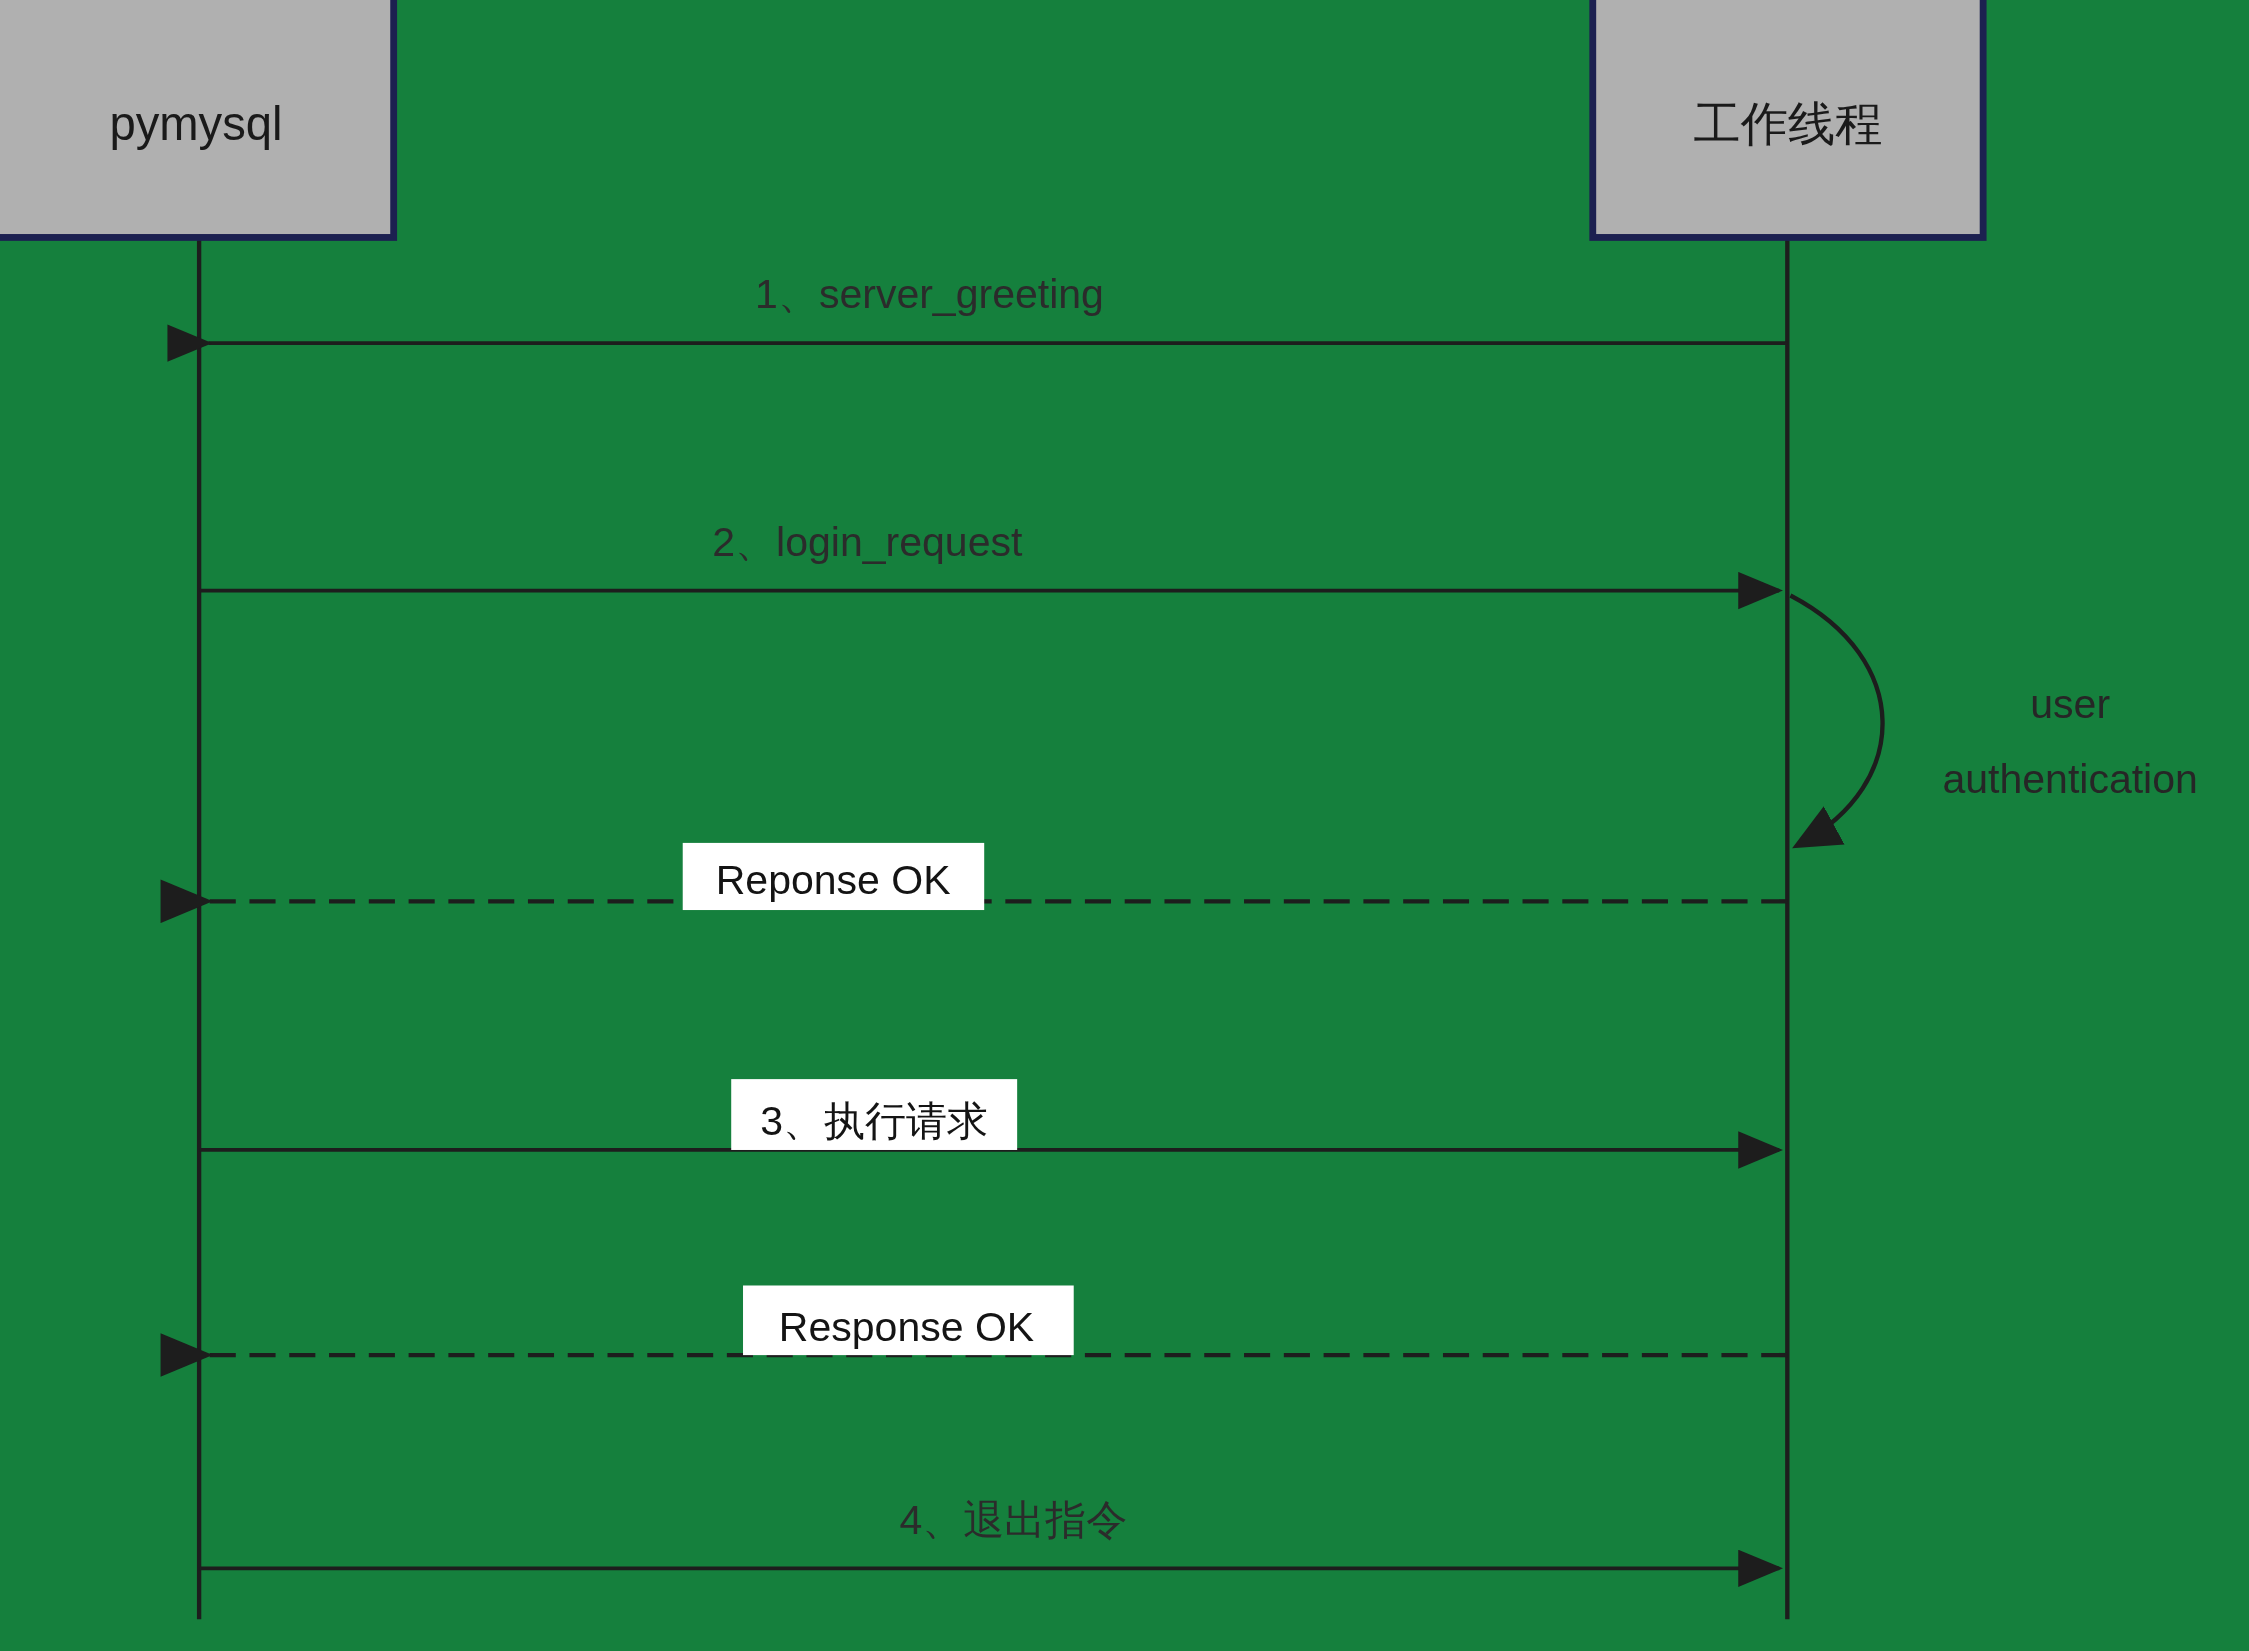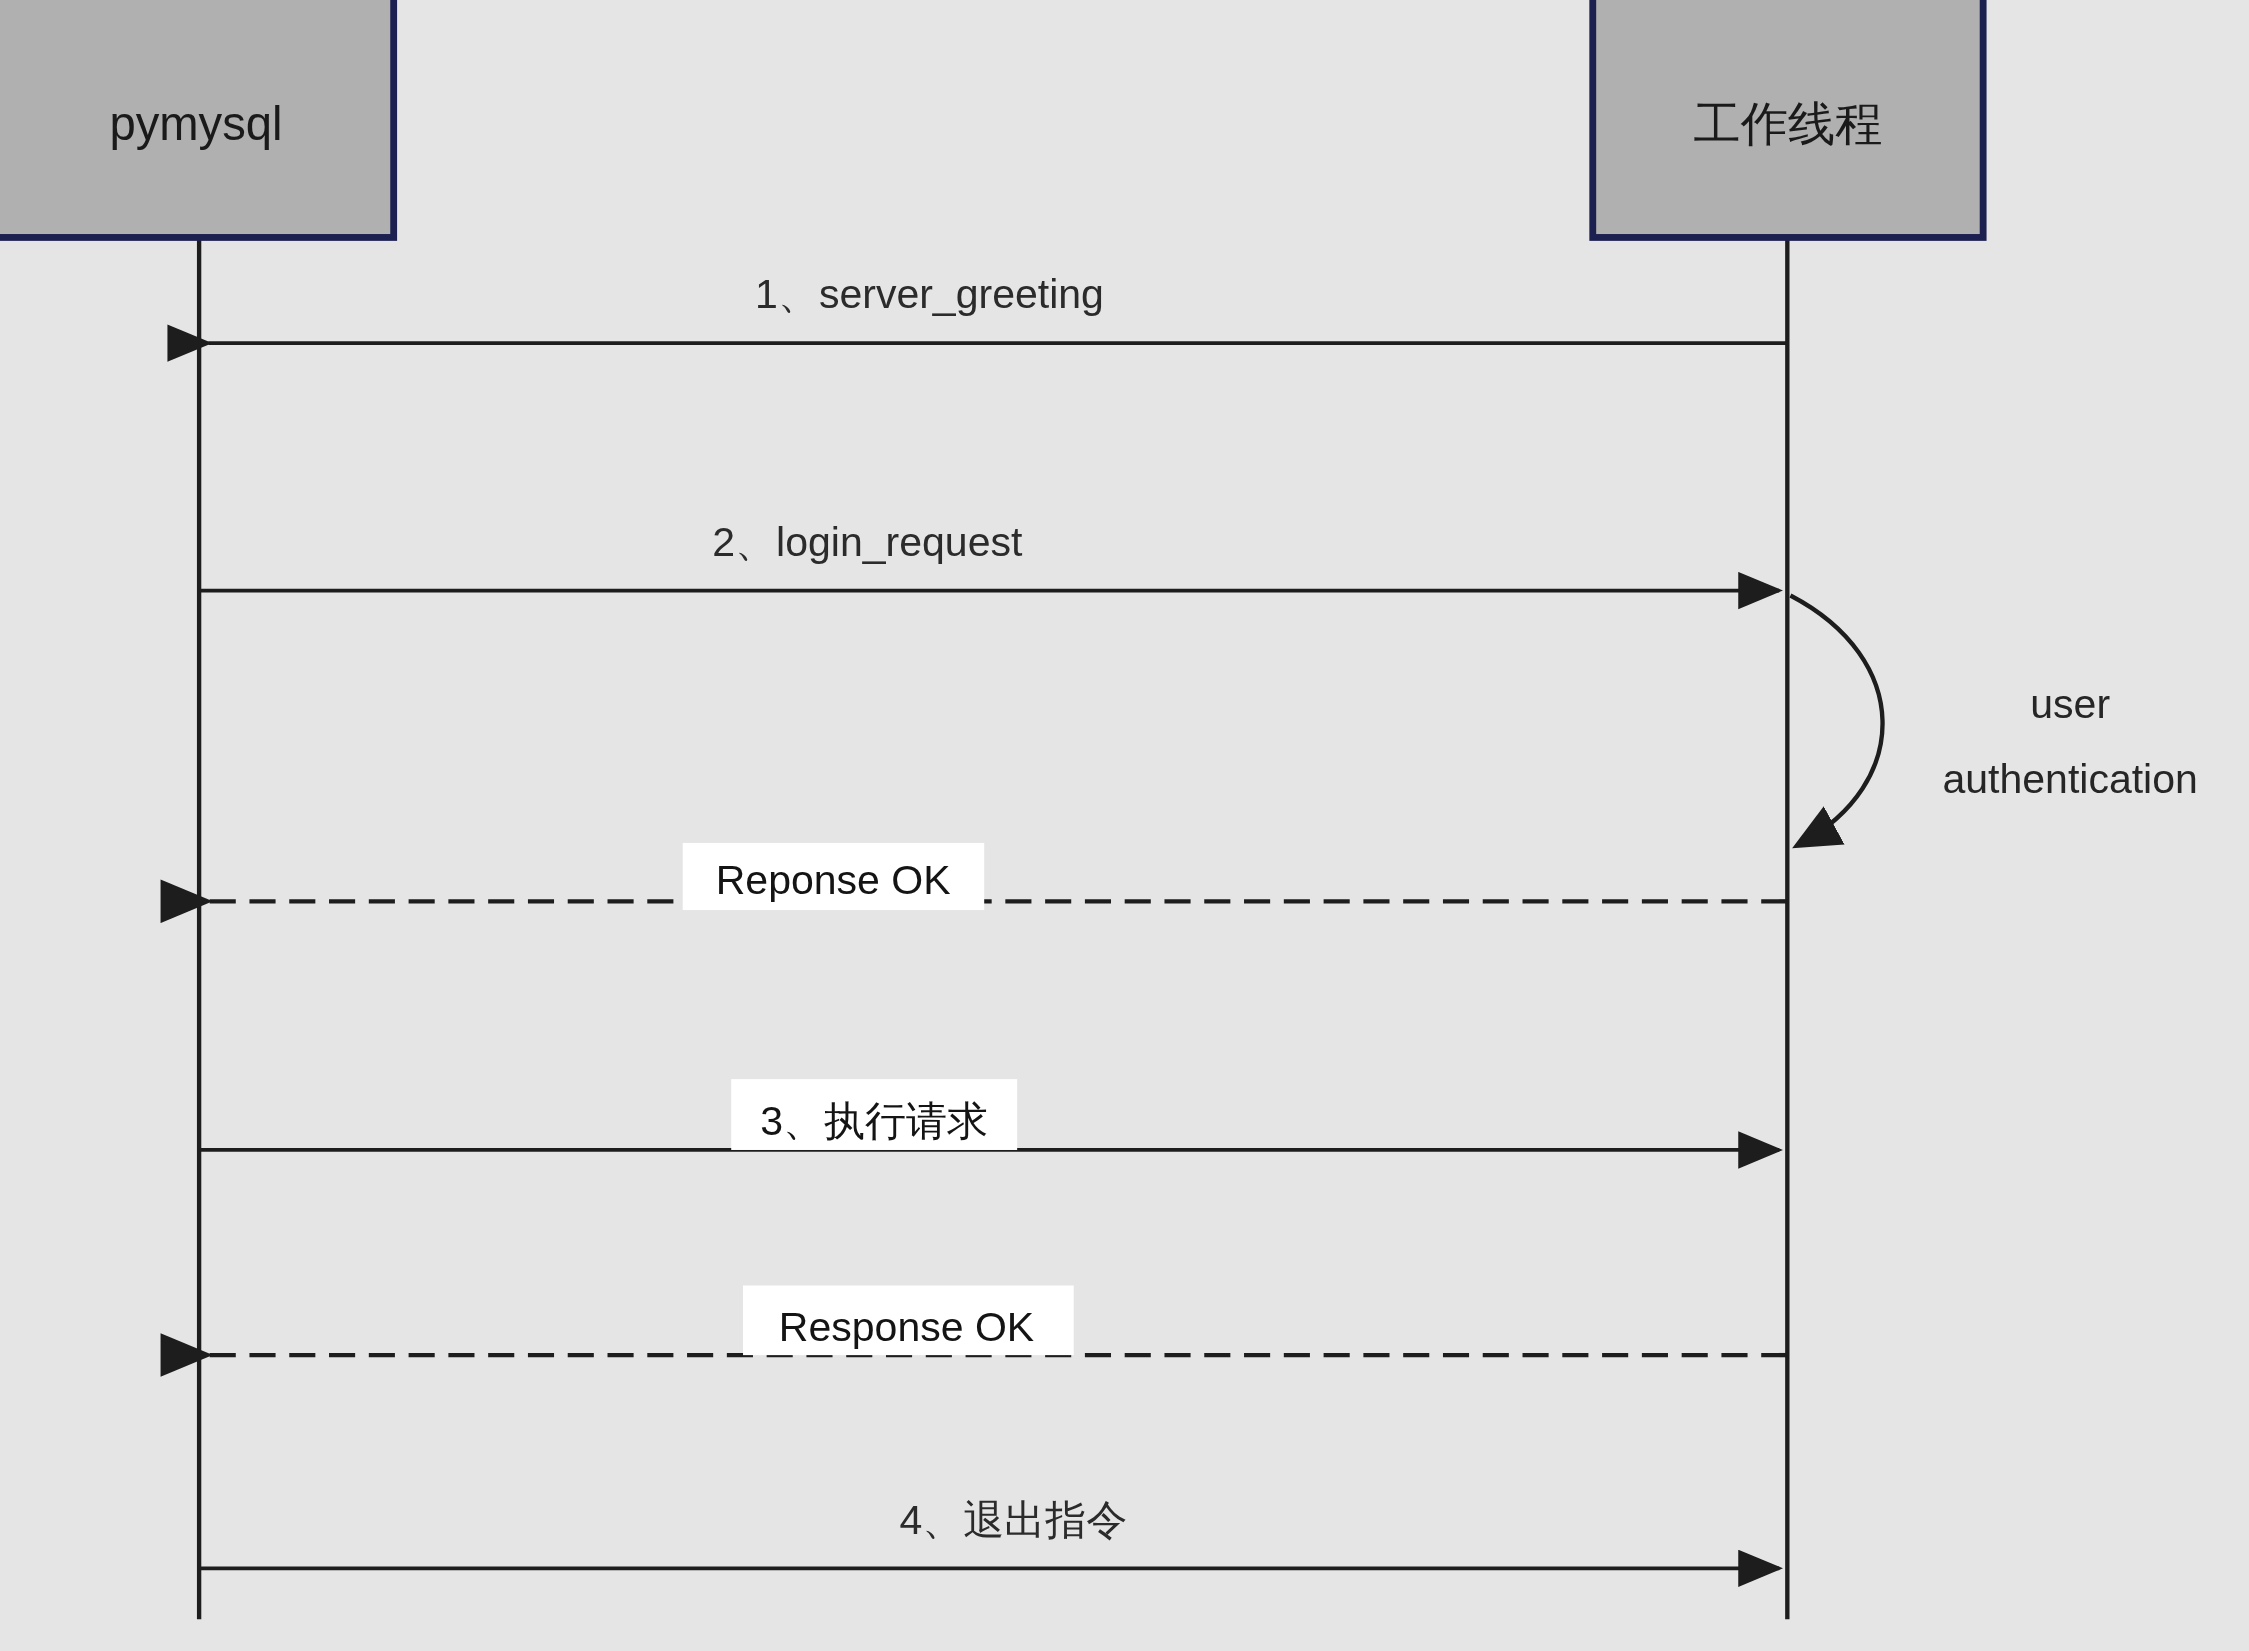--- a/index.html
+++ b/index.html
@@ -7,21 +7,21 @@
     padding: 0;
     background: #000000;
   }
   body {
     font-family: "Liberation Sans", "DejaVu Sans", sans-serif;
   }
   #canvas {
     position: relative;
     width: 2250px;
     height: 1651px;
-    background: #e5e5e5;
+    background: #15803d;
     overflow: hidden;
   }
   #diagram-svg {
     position: absolute;
     left: 0;
     top: 0;
     width: 2250px;
     height: 1651px;
     display: block;
   }

